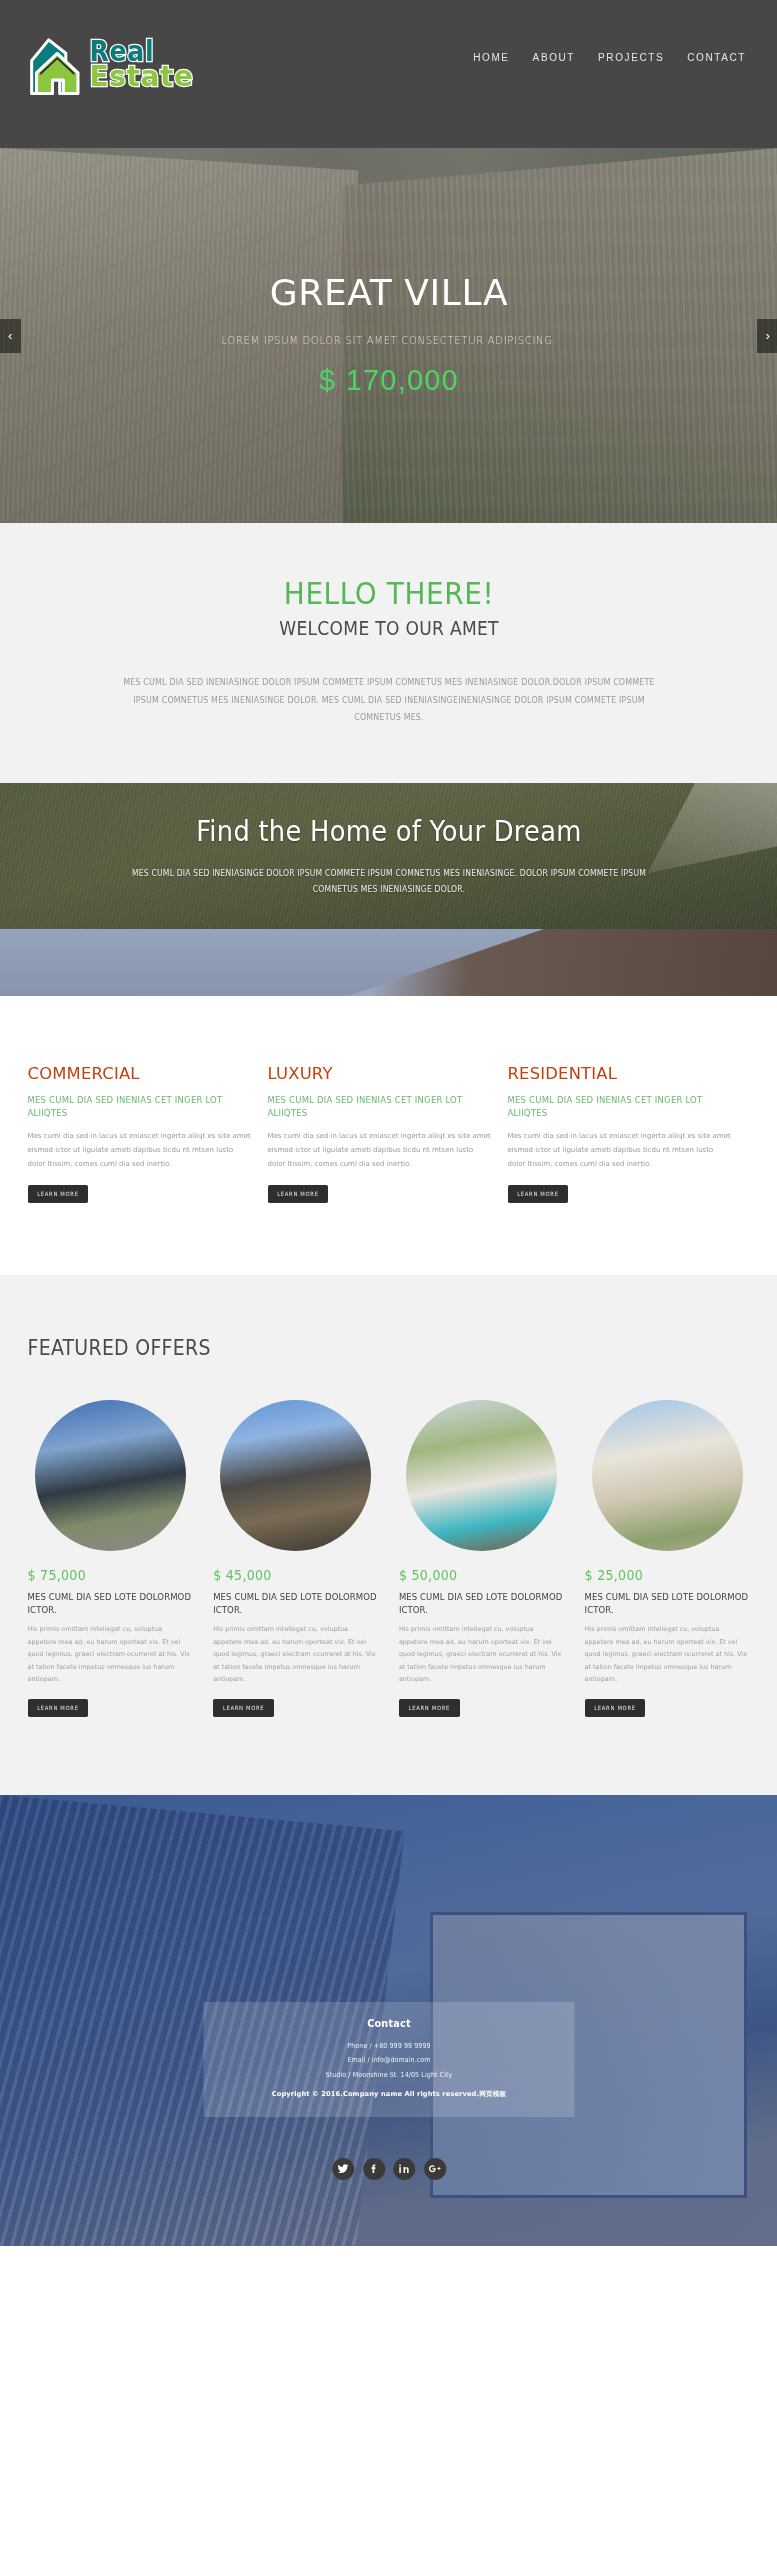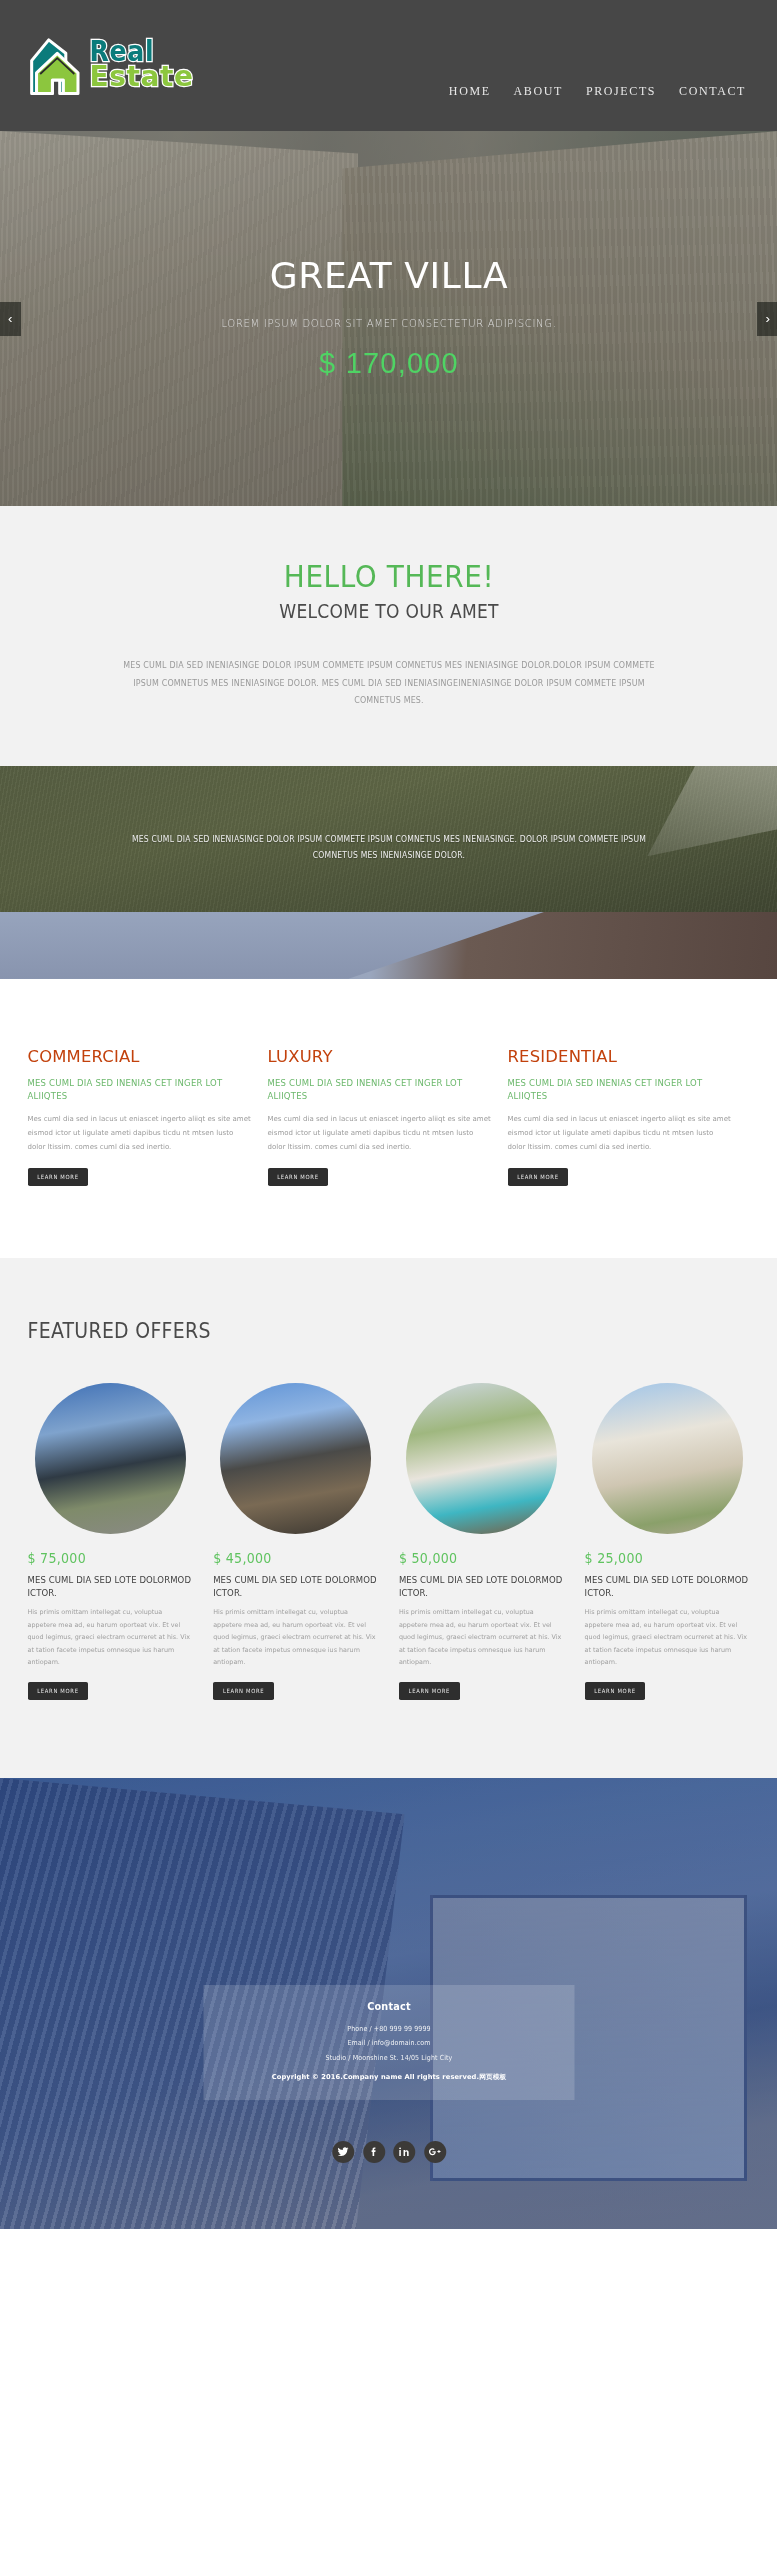--- a/index.html
+++ b/index.html
@@ -7,40 +7,40 @@
   body {
     font-family:"Liberation Sans", sans-serif;
     background:#ffffff;
     color:#444;
     -webkit-font-smoothing:antialiased;
   }
   .page { width:778px; position:relative; overflow:hidden; }
 
   
   .header {
-    height:131px; background:#474747; position:relative;
+    height:148px; background:#474747; position:relative;
   }
   .logo { position:absolute; left:28px; top:35px; display:flex; align-items:flex-start; }
   .logo-mark { position:relative; width:64px; height:64px; flex:none; }
   .logo-words { margin-left:-2.4px; padding-top:3.6px; }
   .logo-word { display:block; font-weight:bold; letter-spacing:0.6px; line-height:0.92; }
   .logo-real {
     font-size:28px; color:#0b7b7b;
     -webkit-text-stroke:2.4px #fff; paint-order:stroke fill;
     font-family:"DejaVu Sans", sans-serif; font-stretch:condensed;
   }
   .logo-estate {
     font-size:28px; color:#8cc63e;
     -webkit-text-stroke:2.4px #fff; paint-order:stroke fill;
     font-family:"DejaVu Sans", sans-serif;
   }
   .nav { position:absolute; right:32px; top:52px; display:flex; gap:23px; }
   .nav a {
-    color:#e8e8e8; text-decoration:none; font-size:12px;
-    letter-spacing:1.6px; font-family:Liberation Serif, serif;margin-top:32px;
+    color:#e8e8e8; text-decoration:none; font-size:10px;
+    letter-spacing:1.6px; font-family:Liberation Sans, sans-serif;
   }
 
   
   .hero {
     height:375px; position:relative; overflow:hidden;
     background:#7d7a72;
   }
   .hero-photo {
     position:absolute; inset:0;
     background:
@@ -292,20 +292,21 @@
 
   <div class="hello">
     <div class="hello-title">HELLO THERE!</div>
     <div class="hello-sub">WELCOME TO OUR AMET</div>
     <div class="hello-text">MES CUML DIA SED INENIASINGE DOLOR IPSUM COMMETE IPSUM COMNETUS MES INENIASINGE DOLOR.DOLOR IPSUM COMMETE IPSUM COMNETUS MES INENIASINGE DOLOR. MES CUML DIA SED INENIASINGEINENIASINGE DOLOR IPSUM COMMETE IPSUM COMNETUS MES.</div>
   </div>
 
   <div class="parallax">
     <div class="parallax-photo"></div>
     <div class="parallax-inner">
+      <div class="parallax-title">Find the Home of Your Dream</div>
       <div class="parallax-text">MES CUML DIA SED INENIASINGE DOLOR IPSUM COMMETE IPSUM COMNETUS MES INENIASINGE. DOLOR IPSUM COMMETE IPSUM COMNETUS MES INENIASINGE DOLOR.</div>
     </div>
   </div>
   <div class="band"></div>
 
   <div class="services">
     <div class="services-row">
       <div class="service">
         <div class="service-title">COMMERCIAL</div>
         <div class="service-sub">MES CUML DIA SED INENIAS CET INGER LOT ALIIQTES</div>

